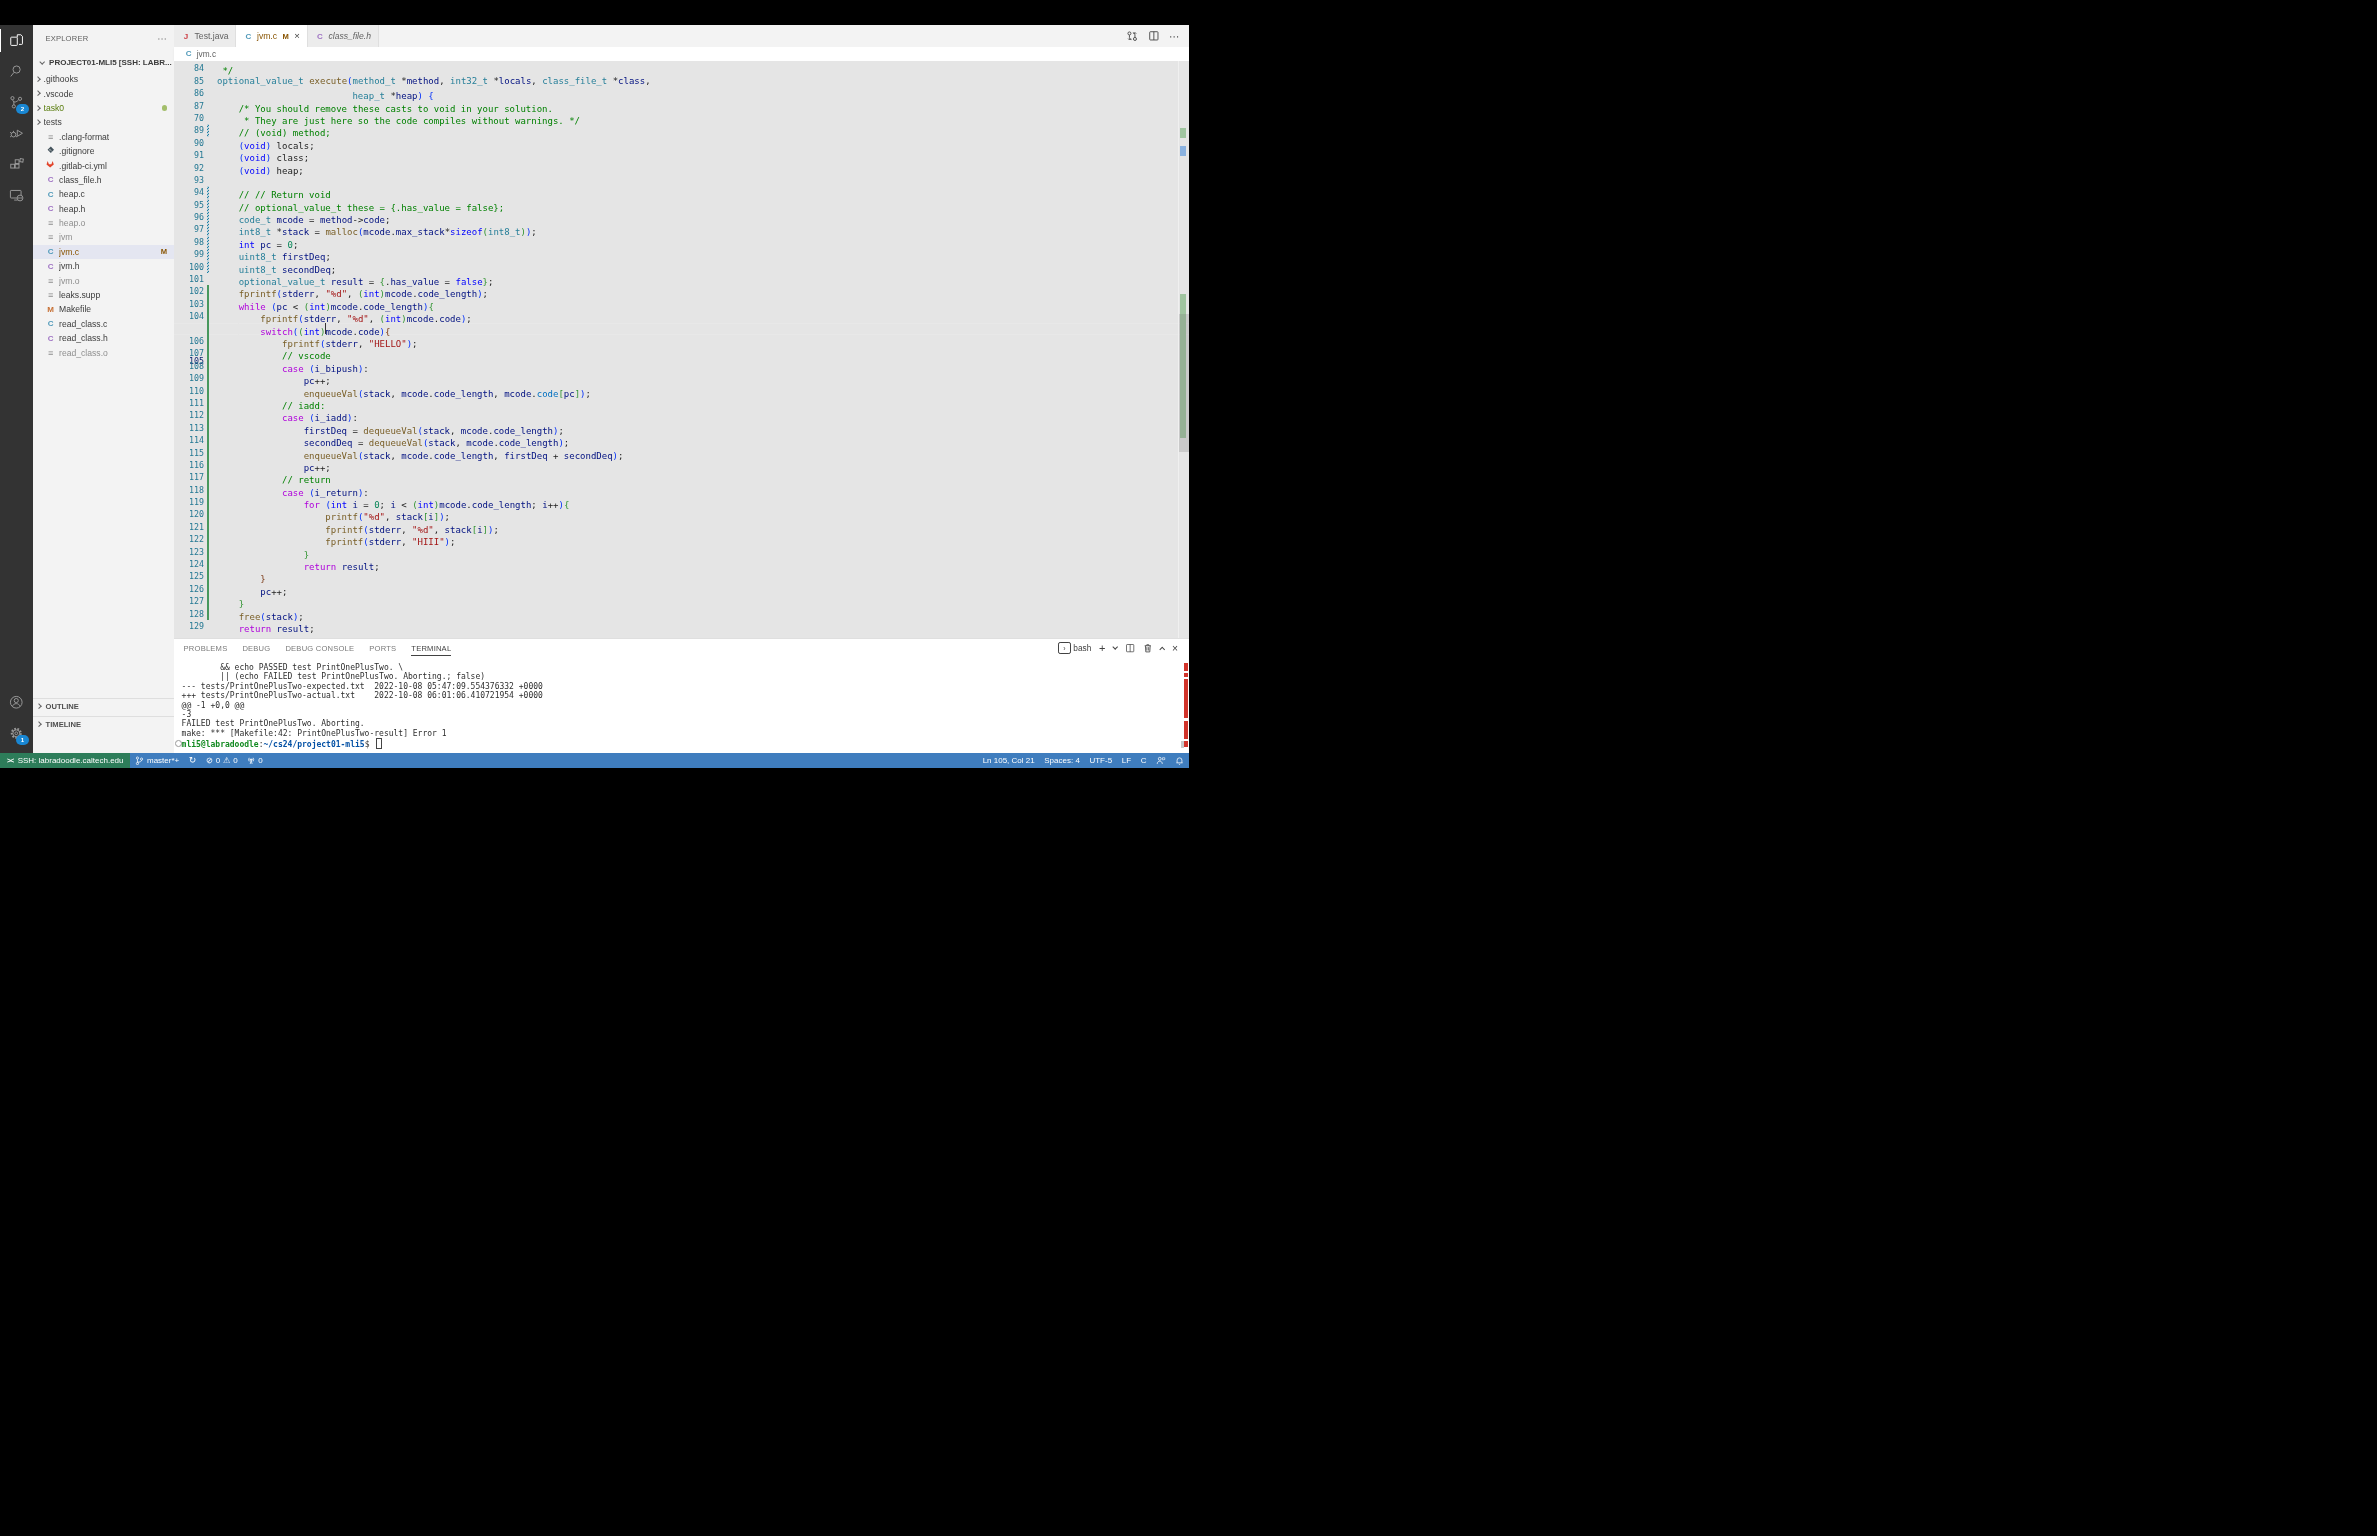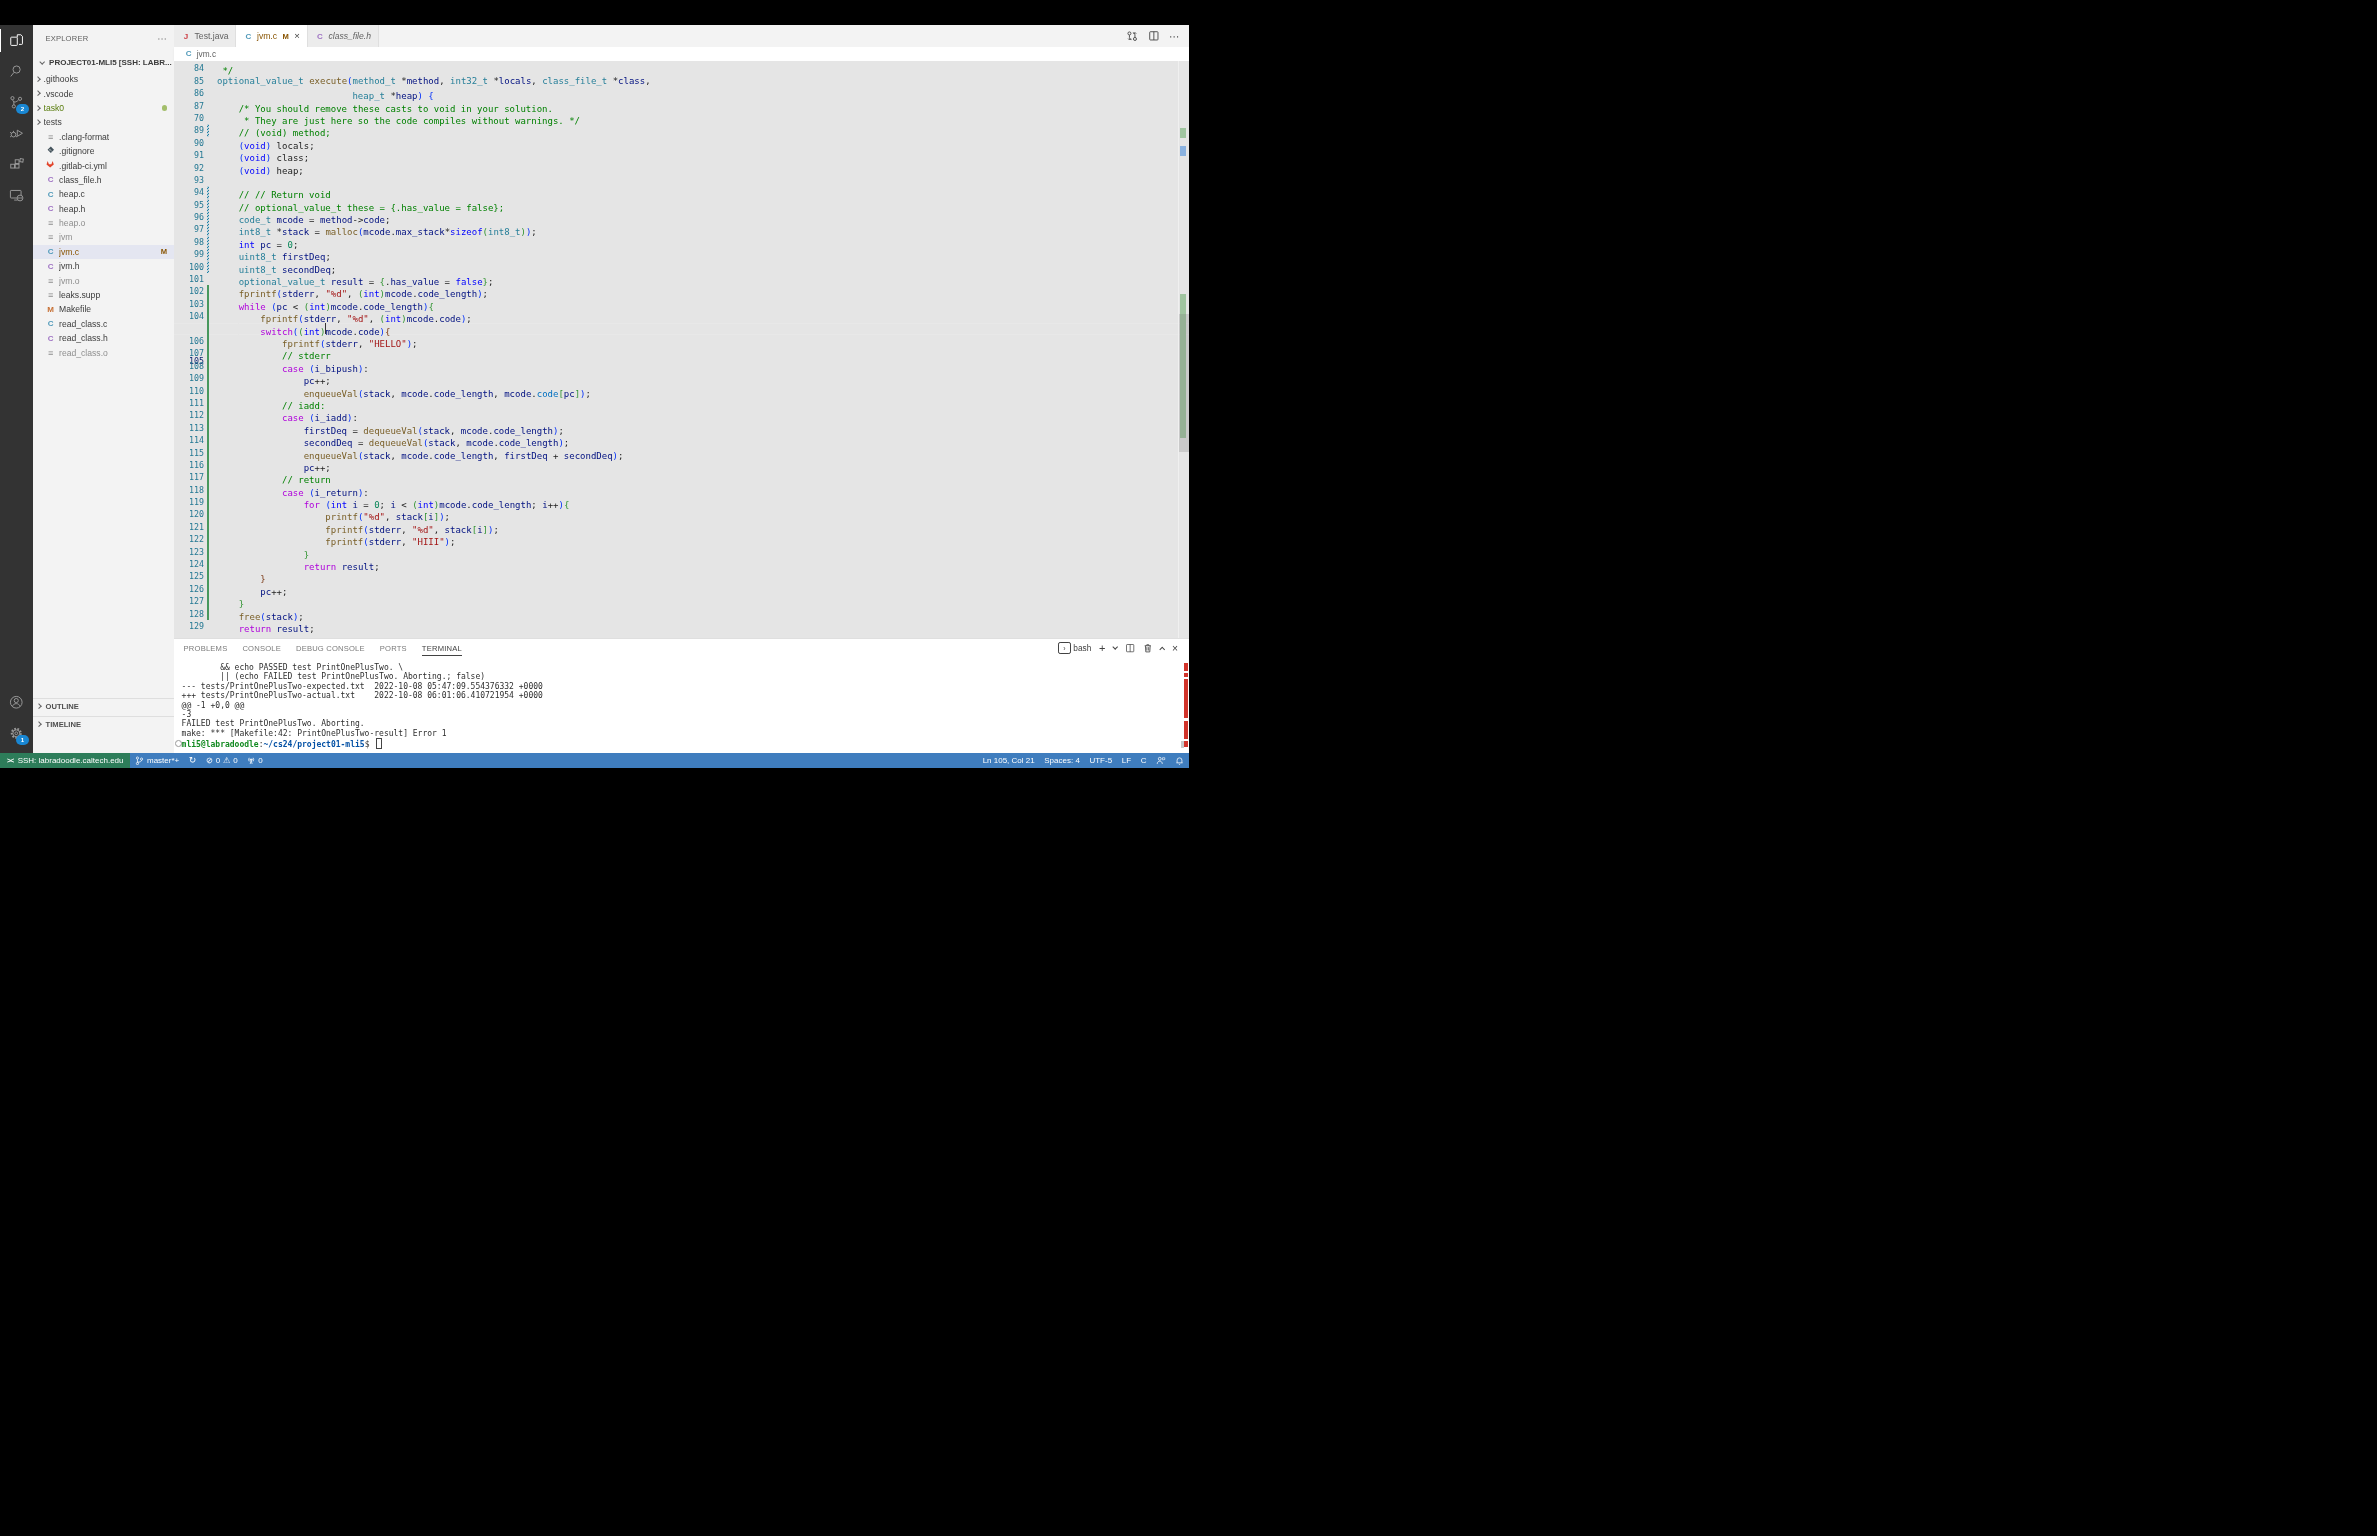--- a/index.html
+++ b/index.html
@@ -344,21 +344,21 @@
           <div class="cl"><span class="ln">97</span><span class="gut gm"></span><span class="txt"><span class="ind" style="width: 4ch;"></span><span class="t">int8_t</span><span class="p"> *</span><span class="v">stack</span><span class="p"> = </span><span class="f">malloc</span><span class="b1">(</span><span class="v">mcode</span><span class="p">.</span><span class="v">max_stack</span><span class="p">*</span><span class="k">sizeof</span><span class="b2">(</span><span class="t">int8_t</span><span class="b2">)</span><span class="b1">)</span><span class="p">;</span></span></div>
           <div class="cl"><span class="ln">98</span><span class="gut gm"></span><span class="txt"><span class="ind" style="width: 4ch;"></span><span class="k">int</span><span class="p"> </span><span class="v">pc</span><span class="p"> = </span><span class="n">0</span><span class="p">;</span></span></div>
           <div class="cl"><span class="ln">99</span><span class="gut gm"></span><span class="txt"><span class="ind" style="width: 4ch;"></span><span class="t">uint8_t</span><span class="p"> </span><span class="v">firstDeq</span><span class="p">;</span></span></div>
           <div class="cl"><span class="ln">100</span><span class="gut gm"></span><span class="txt"><span class="ind" style="width: 4ch;"></span><span class="t">uint8_t</span><span class="p"> </span><span class="v">secondDeq</span><span class="p">;</span></span></div>
           <div class="cl"><span class="ln">101</span><span class="gut"></span><span class="txt"><span class="ind" style="width: 4ch;"></span><span class="t">optional_value_t</span><span class="p"> </span><span class="v">result</span><span class="p"> = </span><span class="b2">{</span><span class="p">.</span><span class="v">has_value</span><span class="p"> = </span><span class="k">false</span><span class="b2">}</span><span class="p">;</span></span></div>
           <div class="cl"><span class="ln">102</span><span class="gut ga"></span><span class="txt"><span class="ind" style="width: 4ch;"></span><span class="f">fprintf</span><span class="b1">(</span><span class="v">stderr</span><span class="p">, </span><span class="s">"%d"</span><span class="p">, </span><span class="b2">(</span><span class="k">int</span><span class="b2">)</span><span class="v">mcode</span><span class="p">.</span><span class="v">code_length</span><span class="b1">)</span><span class="p">;</span></span></div>
           <div class="cl"><span class="ln">103</span><span class="gut ga"></span><span class="txt"><span class="ind" style="width: 4ch;"></span><span class="c">while</span><span class="p"> </span><span class="b1">(</span><span class="v">pc</span><span class="p"> &lt; </span><span class="b2">(</span><span class="k">int</span><span class="b2">)</span><span class="v">mcode</span><span class="p">.</span><span class="v">code_length</span><span class="b1">)</span><span class="b2">{</span></span></div>
           <div class="cl"><span class="ln">104</span><span class="gut ga"></span><span class="txt"><span class="ind" style="width: 8ch;"></span><span class="f">fprintf</span><span class="b1">(</span><span class="v">stderr</span><span class="p">, </span><span class="s">"%d"</span><span class="p">, </span><span class="b2">(</span><span class="k">int</span><span class="b2">)</span><span class="v">mcode</span><span class="p">.</span><span class="v">code</span><span class="b1">)</span><span class="p">;</span></span></div>
           <div class="cl cur"><span class="ln">105</span><span class="gut ga"></span><span class="txt"><span class="ind" style="width: 8ch;"></span><span class="c">switch</span><span class="b1">(</span><span class="b2">(</span><span class="k">int</span><span class="b2">)</span><span class="v">mcode</span><span class="p">.</span><span class="v">code</span><span class="b1">)</span><span class="b3">{</span><span class="caret" style="left: 20ch;"></span></span></div>
           <div class="cl"><span class="ln">106</span><span class="gut ga"></span><span class="txt"><span class="ind" style="width: 12ch;"></span><span class="f">fprintf</span><span class="b1">(</span><span class="v">stderr</span><span class="p">, </span><span class="s">"HELLO"</span><span class="b1">)</span><span class="p">;</span></span></div>
-          <div class="cl"><span class="ln">107</span><span class="gut ga"></span><span class="txt"><span class="ind" style="width: 12ch;"></span><span class="cm">// stderr</span></span></div>
+          <div class="cl"><span class="ln">107</span><span class="gut ga"></span><span class="txt"><span class="ind" style="width: 12ch;"></span><span class="cm">// vscode</span></span></div>
           <div class="cl"><span class="ln">108</span><span class="gut ga"></span><span class="txt"><span class="ind" style="width: 12ch;"></span><span class="c">case</span><span class="p"> </span><span class="b1">(</span><span class="v">i_bipush</span><span class="b1">)</span><span class="p">:</span></span></div>
           <div class="cl"><span class="ln">109</span><span class="gut ga"></span><span class="txt"><span class="ind" style="width: 16ch;"></span><span class="v">pc</span><span class="p">++;</span></span></div>
           <div class="cl"><span class="ln">110</span><span class="gut ga"></span><span class="txt"><span class="ind" style="width: 16ch;"></span><span class="f">enqueueVal</span><span class="b1">(</span><span class="v">stack</span><span class="p">, </span><span class="v">mcode</span><span class="p">.</span><span class="v">code_length</span><span class="p">, </span><span class="v">mcode</span><span class="p">.</span><span class="m">code</span><span class="b2">[</span><span class="v">pc</span><span class="b2">]</span><span class="b1">)</span><span class="p">;</span></span></div>
           <div class="cl"><span class="ln">111</span><span class="gut ga"></span><span class="txt"><span class="ind" style="width: 12ch;"></span><span class="cm">// iadd:</span></span></div>
           <div class="cl"><span class="ln">112</span><span class="gut ga"></span><span class="txt"><span class="ind" style="width: 12ch;"></span><span class="c">case</span><span class="p"> </span><span class="b1">(</span><span class="v">i_iadd</span><span class="b1">)</span><span class="p">:</span></span></div>
           <div class="cl"><span class="ln">113</span><span class="gut ga"></span><span class="txt"><span class="ind" style="width: 16ch;"></span><span class="v">firstDeq</span><span class="p"> = </span><span class="f">dequeueVal</span><span class="b1">(</span><span class="v">stack</span><span class="p">, </span><span class="v">mcode</span><span class="p">.</span><span class="v">code_length</span><span class="b1">)</span><span class="p">;</span></span></div>
           <div class="cl"><span class="ln">114</span><span class="gut ga"></span><span class="txt"><span class="ind" style="width: 16ch;"></span><span class="v">secondDeq</span><span class="p"> = </span><span class="f">dequeueVal</span><span class="b1">(</span><span class="v">stack</span><span class="p">, </span><span class="v">mcode</span><span class="p">.</span><span class="v">code_length</span><span class="b1">)</span><span class="p">;</span></span></div>
           <div class="cl"><span class="ln">115</span><span class="gut ga"></span><span class="txt"><span class="ind" style="width: 16ch;"></span><span class="f">enqueueVal</span><span class="b1">(</span><span class="v">stack</span><span class="p">, </span><span class="v">mcode</span><span class="p">.</span><span class="v">code_length</span><span class="p">, </span><span class="v">firstDeq</span><span class="p"> + </span><span class="v">secondDeq</span><span class="b1">)</span><span class="p">;</span></span></div>
           <div class="cl"><span class="ln">116</span><span class="gut ga"></span><span class="txt"><span class="ind" style="width: 16ch;"></span><span class="v">pc</span><span class="p">++;</span></span></div>
           <div class="cl"><span class="ln">117</span><span class="gut ga"></span><span class="txt"><span class="ind" style="width: 12ch;"></span><span class="cm">// return</span></span></div>
@@ -379,21 +379,21 @@
     <div class="ruler">
       <div class="rmark" style="top:67px;height:9.6px;background:#a0c5a0;"></div>
       <div class="rmark" style="top:85px;height:9.6px;background:#8ab2e0;"></div>
       <div class="rmark" style="top:233px;height:144px;background:#a0c5a0;"></div>
       <div class="rthumb" style="top:253px;height:138px;"></div>
     </div>
 
     <div class="panel">
       <div class="panel-tabs" id="panel-tabs">
           <div class="ptab">PROBLEMS</div>
-          <div class="ptab">CONSOLE</div>
+          <div class="ptab">DEBUG</div>
           <div class="ptab">DEBUG CONSOLE</div>
           <div class="ptab">PORTS</div>
           <div class="ptab active">TERMINAL</div>
         </div>
       <div class="panel-actions">
         <span class="pa">
           <span class="shellbox">›</span>
           <span>bash</span>
         </span>
         <span class="pa" style="font-size:11px;">+</span>

